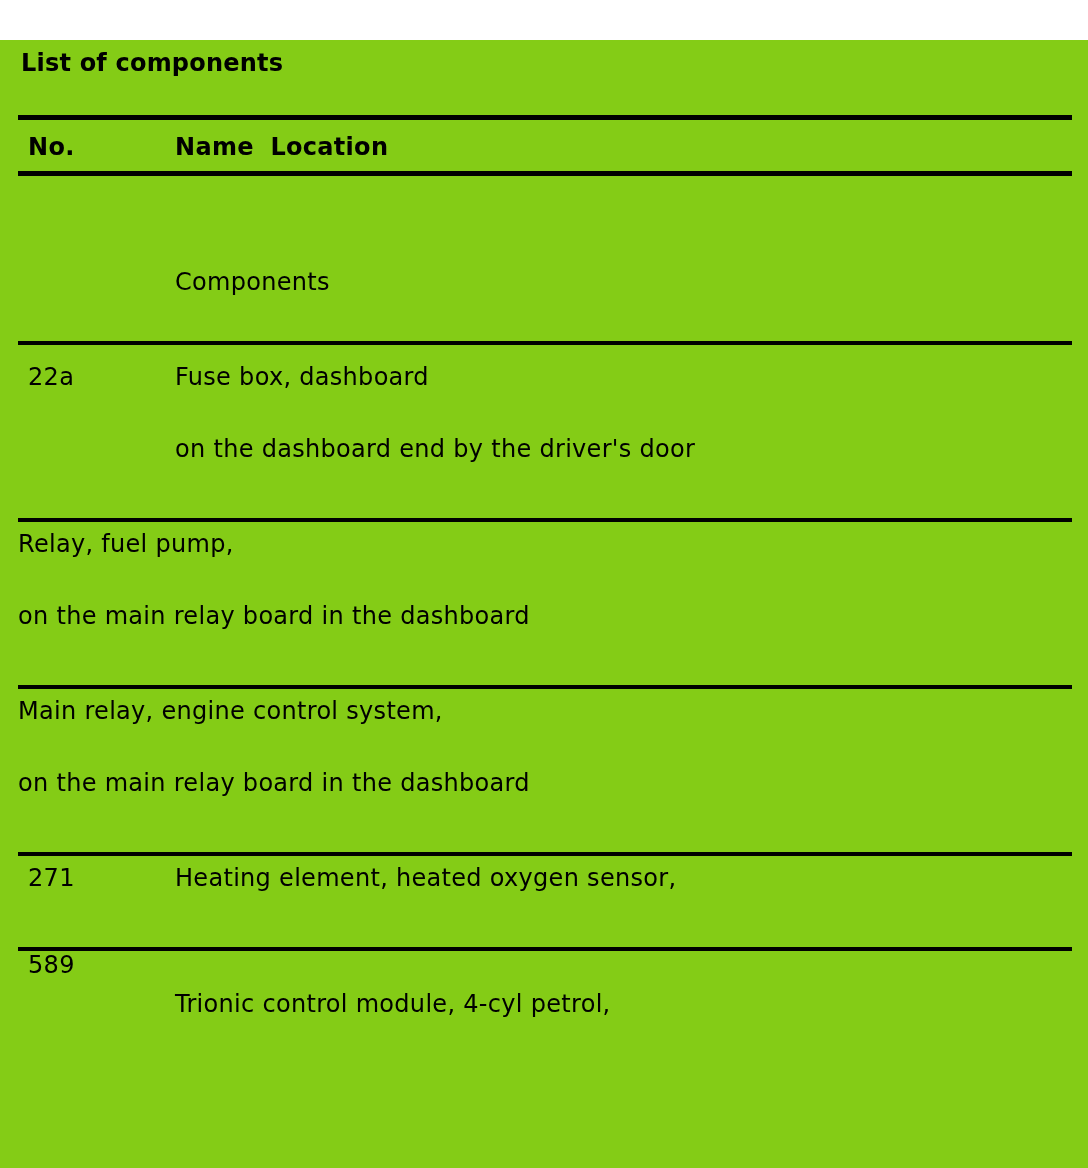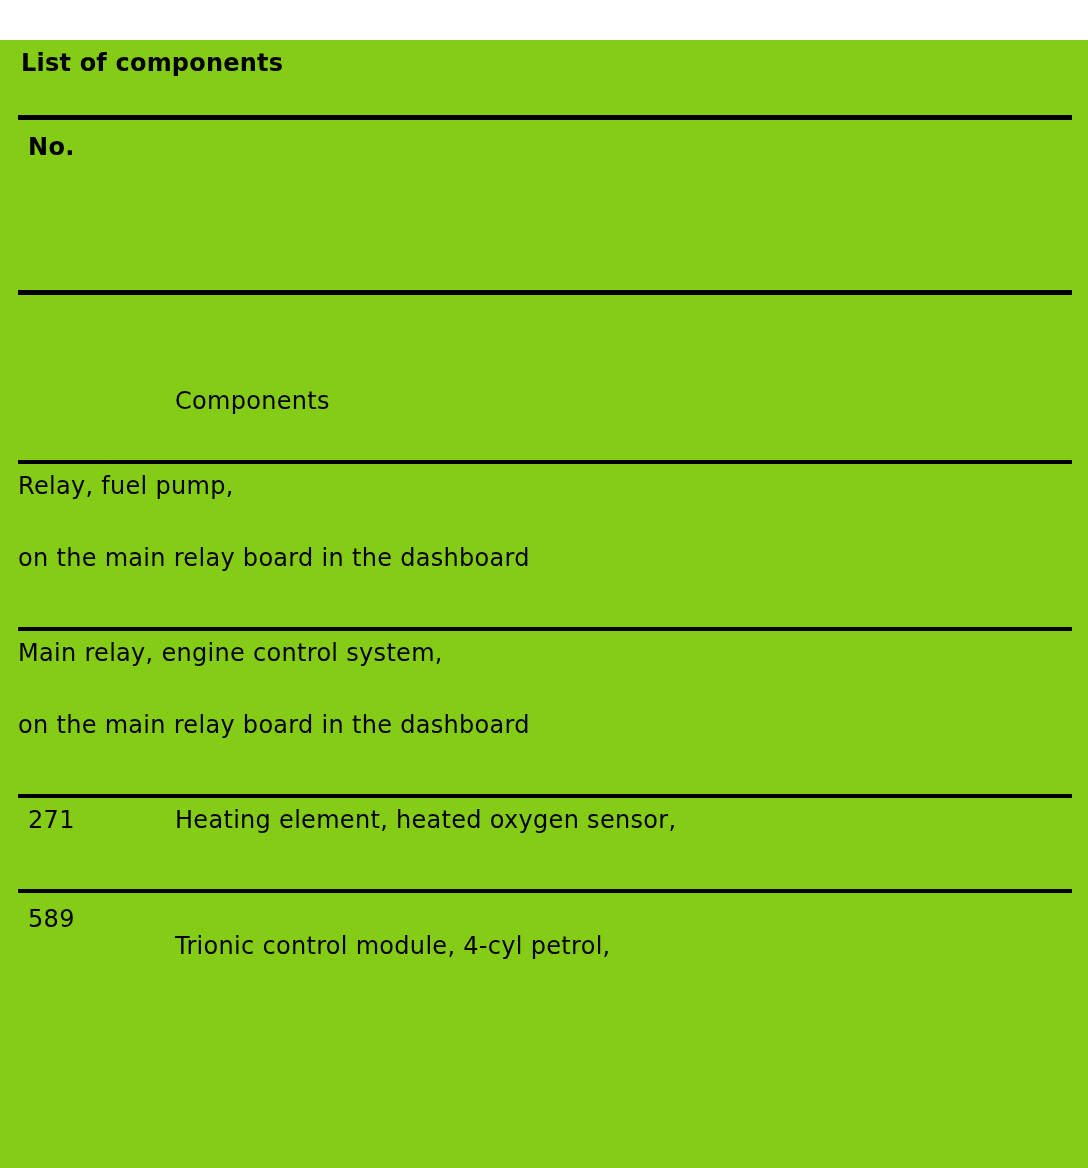--- a/index.html
+++ b/index.html
@@ -30,21 +30,20 @@
     line-height: 28px;
     letter-spacing: 0.3px;
   }
   .h-row {
     display: flex;
     margin-top: 37px;
     border-top: 5px solid #000;
     border-bottom: 5px solid #000;
     padding: 13px 0 10px 0;
     font-weight: bold;
-    flex-direction: column;
   }
   .c-no {
     flex: 0 0 147px;
     margin-left: 10px;
   }
   .c-name { flex: 1; }
   .h-row .c-name { word-spacing: 8px; }
   .s-row {
     display: flex;
     margin-top: 92px;
@@ -55,42 +54,50 @@
     display: flex;
     align-items: flex-start;
     border-top: 4px solid #000;
   }
   .t-row .cell {
     padding-top: 8px;
     padding-bottom: 55px;
   }
   .t-row.row-first .cell { padding-top: 18px; }
   .t-row.row-last .cell { padding-bottom: 50px; }
-  .t-row.row-last .c-no { padding-top: 12px; }
+  .t-row.row-last .c-no { padding-top: 0; }
   .t-row.row-last .c-name { padding-top: 39px; }
   .loc { margin-top: 44px; }
 </style>
 </head>
 <body>
 
 <div class="page">
 
   <h1 class="doc-title">List of components</h1>
 
   <div class="comp-table">
 
     <div class="h-row">
       <div class="c-no">No.</div>
+      <div class="c-name">Name Location</div>
     </div>
 
     <div class="s-row">
       <div class="c-no"></div>
       <div class="c-name">Components</div>
     </div>
 
+    <div class="t-row row-first">
+      <div class="c-no cell">22a</div>
+      <div class="c-name cell">
+        <div>Fuse box, dashboard</div>
+        <div class="loc">on the dashboard end by the driver's door</div>
+      </div>
+    </div>
 
     <div class="t-row">
       <div class="c-name cell">
         <div>Relay, fuel pump,</div>
         <div class="loc">on the main relay board in the dashboard</div>
       </div>
     </div>
 
     <div class="t-row">
       <div class="c-name cell">

